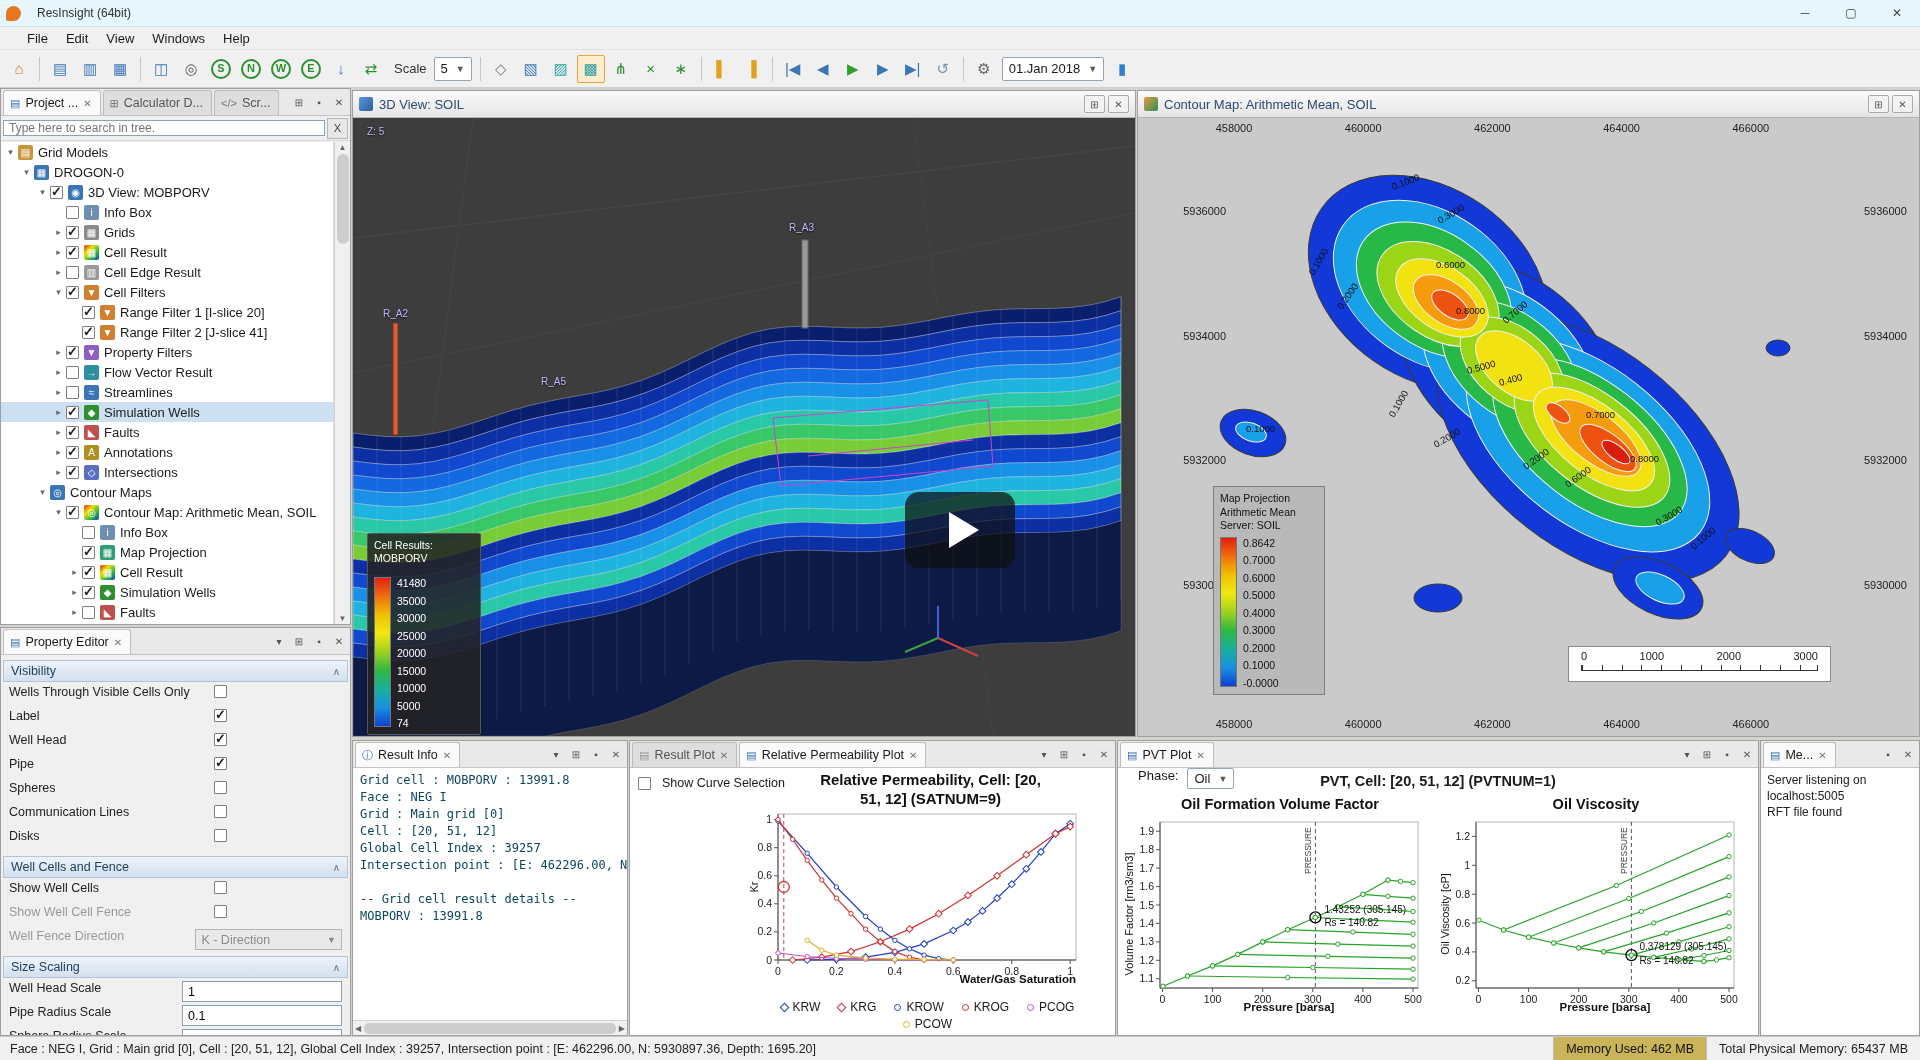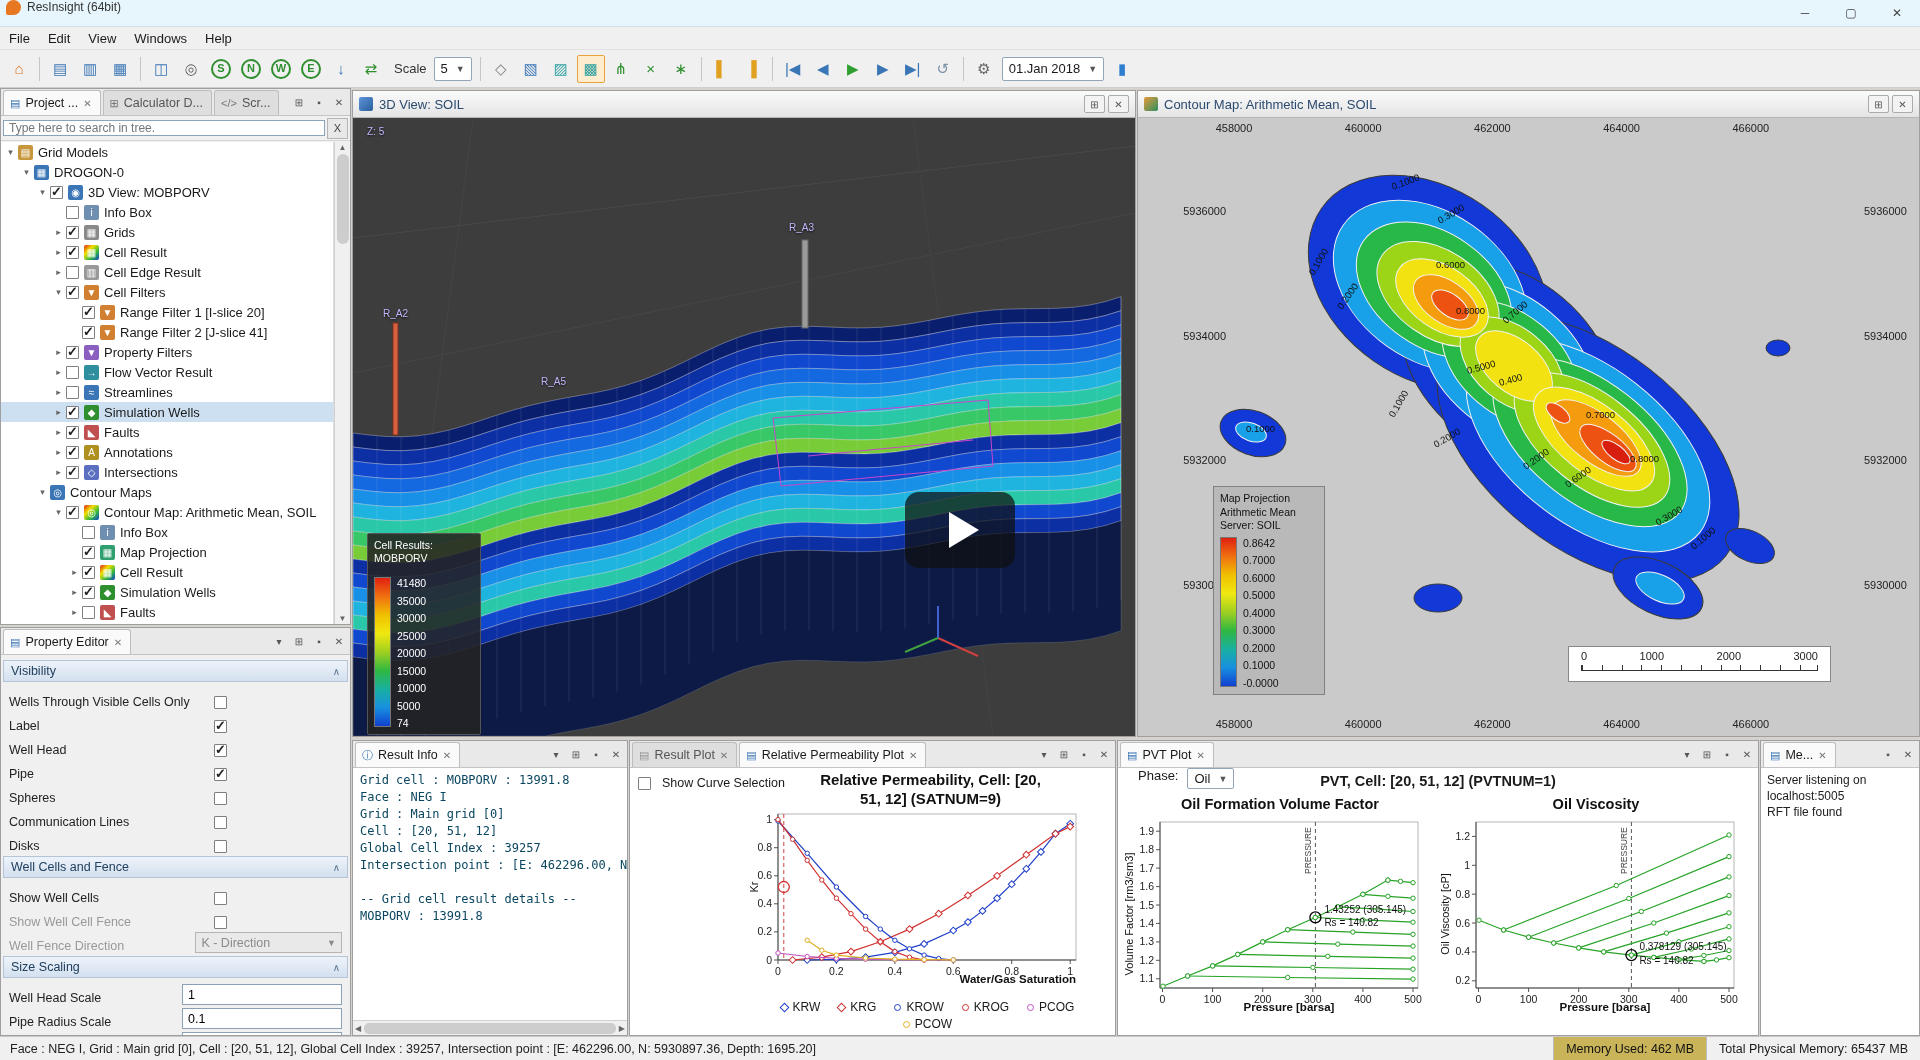--- a/index.html
+++ b/index.html
@@ -2,28 +2,28 @@
 <html><head>
 <meta charset="utf-8">
 <style>
 *{margin:0;padding:0;box-sizing:border-box}
 html,body{width:1920px;height:1060px;overflow:hidden;background:#d6d3ce;
   font-family:"Liberation Sans",sans-serif;font-size:13px;color:#1a1a1a}
 body{position:relative}
 
 
 #titlebar{position:absolute;left:0;top:0;width:1920px;height:27px;background:#e7f5fd;
-  border-bottom:1px solid #cfe3ef;display:flex;padding-left:6px;gap:6px}
+  border-bottom:1px solid #cfe3ef;display:flex;align-items:center;padding-left:6px;gap:16px}
 .app-icon{width:15px;height:15px;background:#e87722;border-radius:50% 50% 50% 2px;display:inline-block}
 #titlebar .wtitle{font-size:12px;color:#333}
 .win-controls{margin-left:auto;display:flex;height:100%}
 .winbtn{width:46px;height:100%;display:flex;align-items:center;justify-content:center;
   color:#444;font-size:12px;cursor:default}
 #menubar{position:absolute;left:0;top:27px;width:1920px;height:23px;background:#f0f0f0;
-  display:flex;align-items:center;padding-left:0;border-bottom:1px solid #e2e2e2}
+  display:flex;align-items:center;padding-left:18px;border-bottom:1px solid #e2e2e2}
 .menu-item{padding:2px 9px;font-size:13px}
 #toolbar{position:absolute;left:0;top:50px;width:1920px;height:38px;background:#f0f0f0;
   border-bottom:1px solid #cfcfcf;display:flex;align-items:center;padding-left:4px}
 #toolbar-items{display:flex;align-items:center;height:100%}
 .tb-btn{width:28px;height:28px;display:flex;align-items:center;justify-content:center;
   border:1px solid transparent;border-radius:2px;margin:0 1px}
 .tb-btn.active{border-color:#e8a33d;background:#fdeccd}
 .tb-glyph{font-size:15px;line-height:1}
 .tb-glyph.round{width:20px;height:20px;border:2px solid;border-radius:50%;font-size:11px;
   display:flex;align-items:center;justify-content:center;font-weight:bold}
@@ -76,21 +76,21 @@
 .vscroll .sarr{font-size:8px;color:#666}
 .vscroll .thumb{width:12px;height:90px;background:#cdcdcd;border-radius:6px;margin-top:2px}
 .vscroll .spacer{flex:1}
 
 
 #propPanel{left:0;top:627px;width:351px;height:409px}
 #prop-content{position:absolute;left:0;top:27px;right:0;bottom:0;background:#f0f0f0;overflow:hidden;padding-top:2px}
 .sec-head{height:22px;background:linear-gradient(#eef3fa,#d3e0ef);border:1px solid #b5c4d6;
   margin:3px 2px;display:flex;align-items:center;padding:0 7px;font-size:12.5px;color:#21415f}
 .sec-arrow{margin-left:auto;color:#5a7691;font-size:10px}
-.prow{height:24px;display:flex;align-items:flex-end;padding:0 8px}
+.prow{height:24px;display:flex;align-items:flex-start;padding:0 8px}
 .plabel{width:205px;font-size:12.5px;color:#222}
 .plabel.dis{color:#999}
 .pinput{width:160px;height:21px;border:1px solid #8aa0b5;background:#fff;padding:0 5px;
   font-size:12.5px;font-family:"Liberation Sans",sans-serif}
 .pselect{width:160px;height:21px;border:1px solid #b5b5b5;background:#e9e9e9;color:#8a8a8a;
   display:flex;align-items:center;padding:0 5px;font-size:12.5px}
 .pselect .arr{margin-left:auto;font-size:9px}
 
 
 #panel3d{left:352px;top:90px;width:784px;height:647px}

